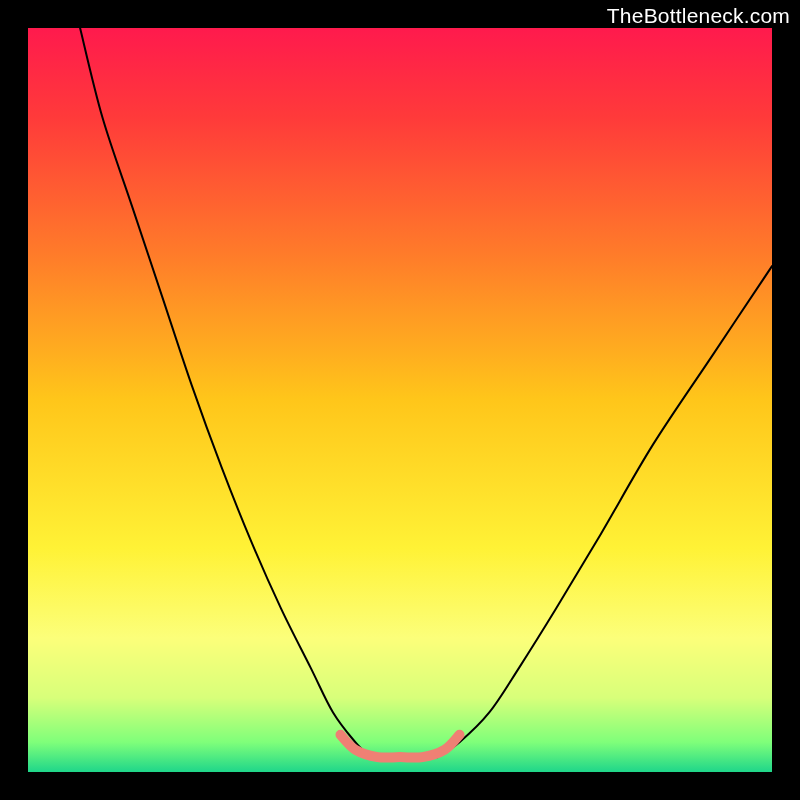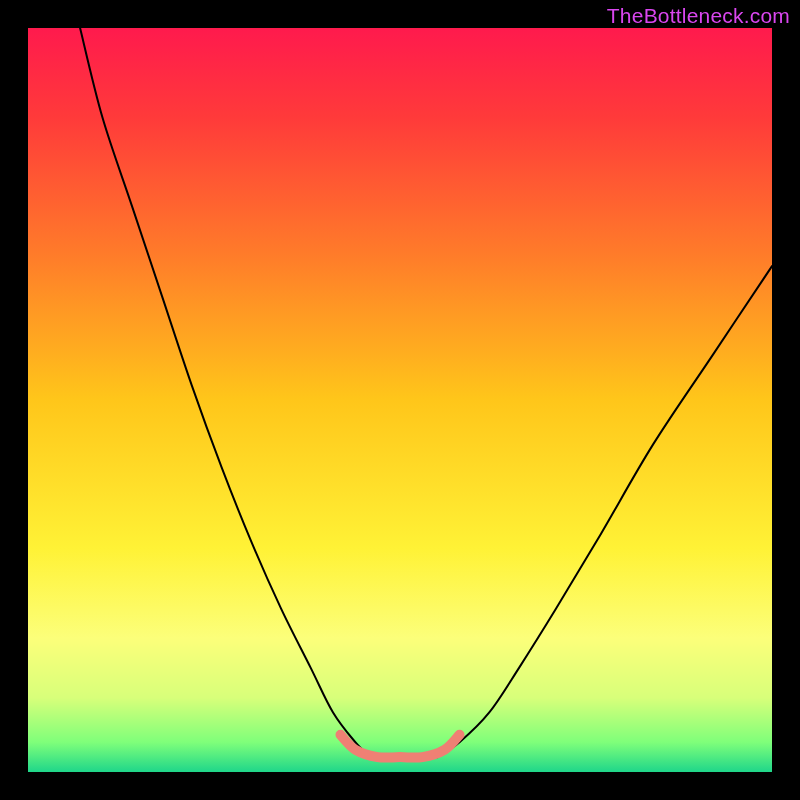--- a/index.html
+++ b/index.html
@@ -24,21 +24,21 @@
     top: 28px;
     left: 28px;
     width: 744px;
     height: 744px;
     overflow: hidden;
   }
   .attribution {
     position: absolute;
     top: 4px;
     right: 10px;
-    color: #d946ef;
+    color: #ffffff;
     font-size: 21px;
     font-weight: 400;
     letter-spacing: 0.2px;
   }
 </style>
 </head>
 <body>
 
 <div class="frame">
 

